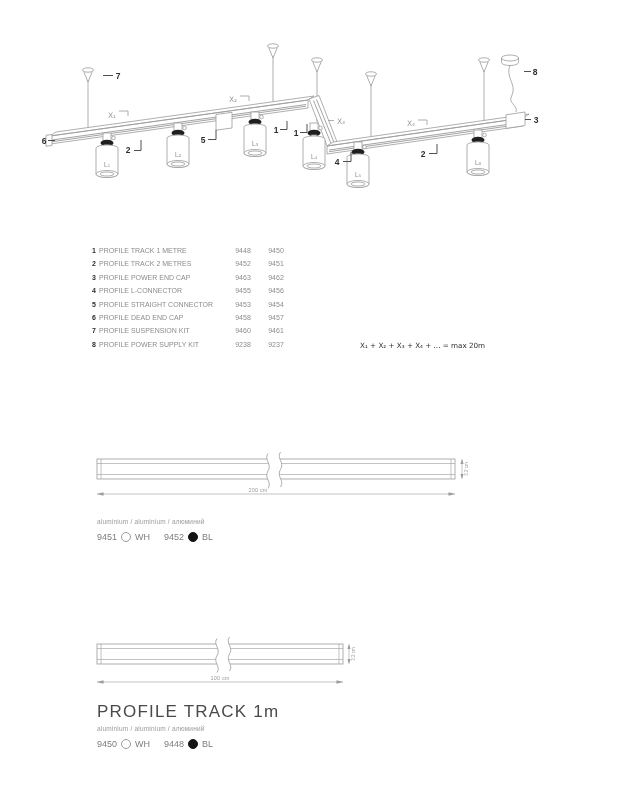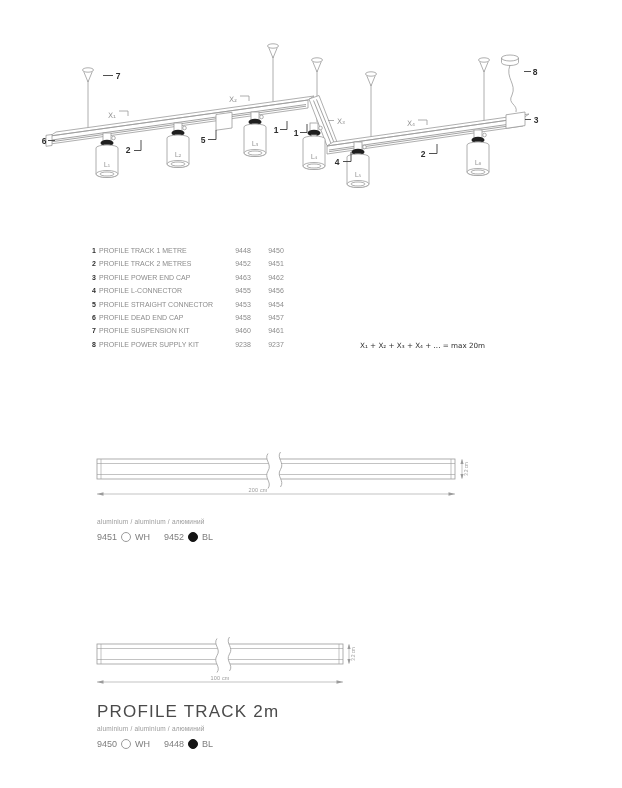--- a/index.html
+++ b/index.html
@@ -250,21 +250,21 @@
     <span class="sw white"></span>
     <span>WH</span>
     <span class="vgap"></span>
     <span>9452</span>
     <span class="sw black"></span>
     <span>BL</span>
   </div>
 </section>
 
 <section class="sect" id="sect1m">
-  <h2>PROFILE TRACK 2m</h2>
+  <h2>PROFILE TRACK 1m</h2>
   <div class="mats">aluminium / aluminium / алюминий</div>
   <div class="variants">
     <span>9450</span>
     <span class="sw white"></span>
     <span>WH</span>
     <span class="vgap"></span>
     <span>9448</span>
     <span class="sw black"></span>
     <span>BL</span>
   </div>

